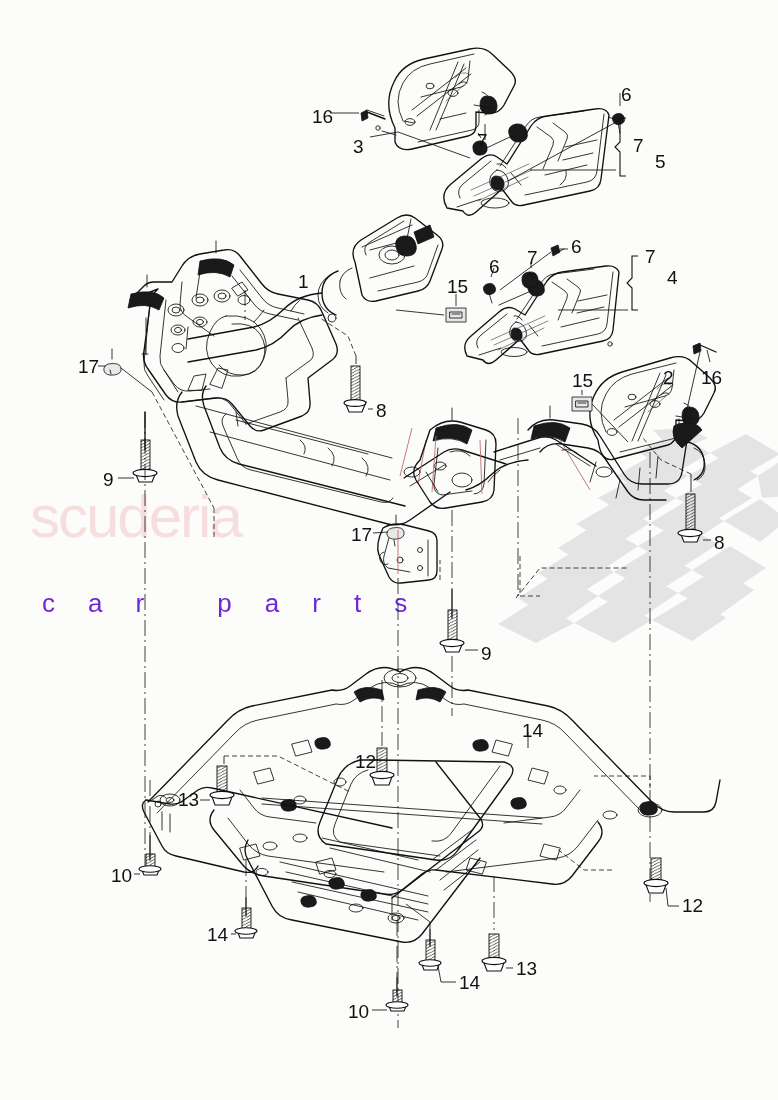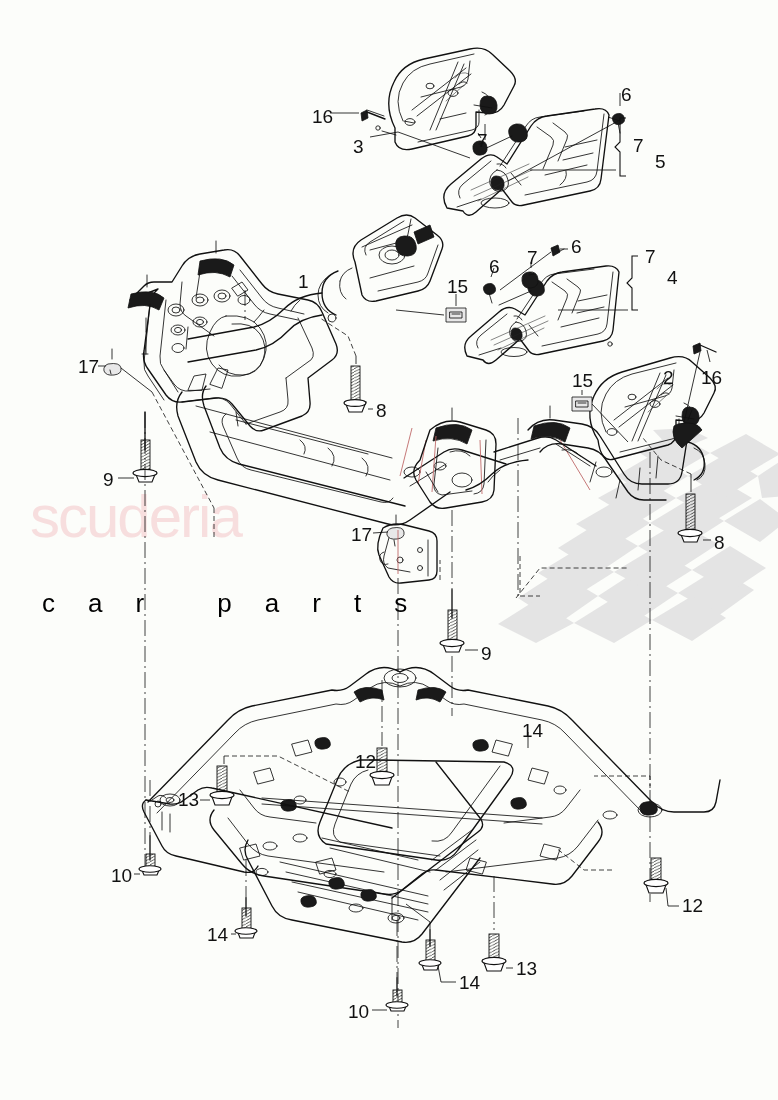--- a/index.html
+++ b/index.html
@@ -33,21 +33,21 @@
     color: #f7dede;
     line-height: 1;
     white-space: nowrap;
     font-family: "Liberation Sans", sans-serif;
   }
   .wm-sub {
     position: absolute;
     left: 42px; top: 588px;
     font-size: 26px;
     letter-spacing: 33px;
-    color: #000000;
+    color: #6d28d9;
     white-space: nowrap;
     font-family: "Liberation Sans", sans-serif;
   }
   
   #flag {
     position: absolute;
     left: 498px; top: 428px;
     width: 290px; height: 215px;
   }
 

